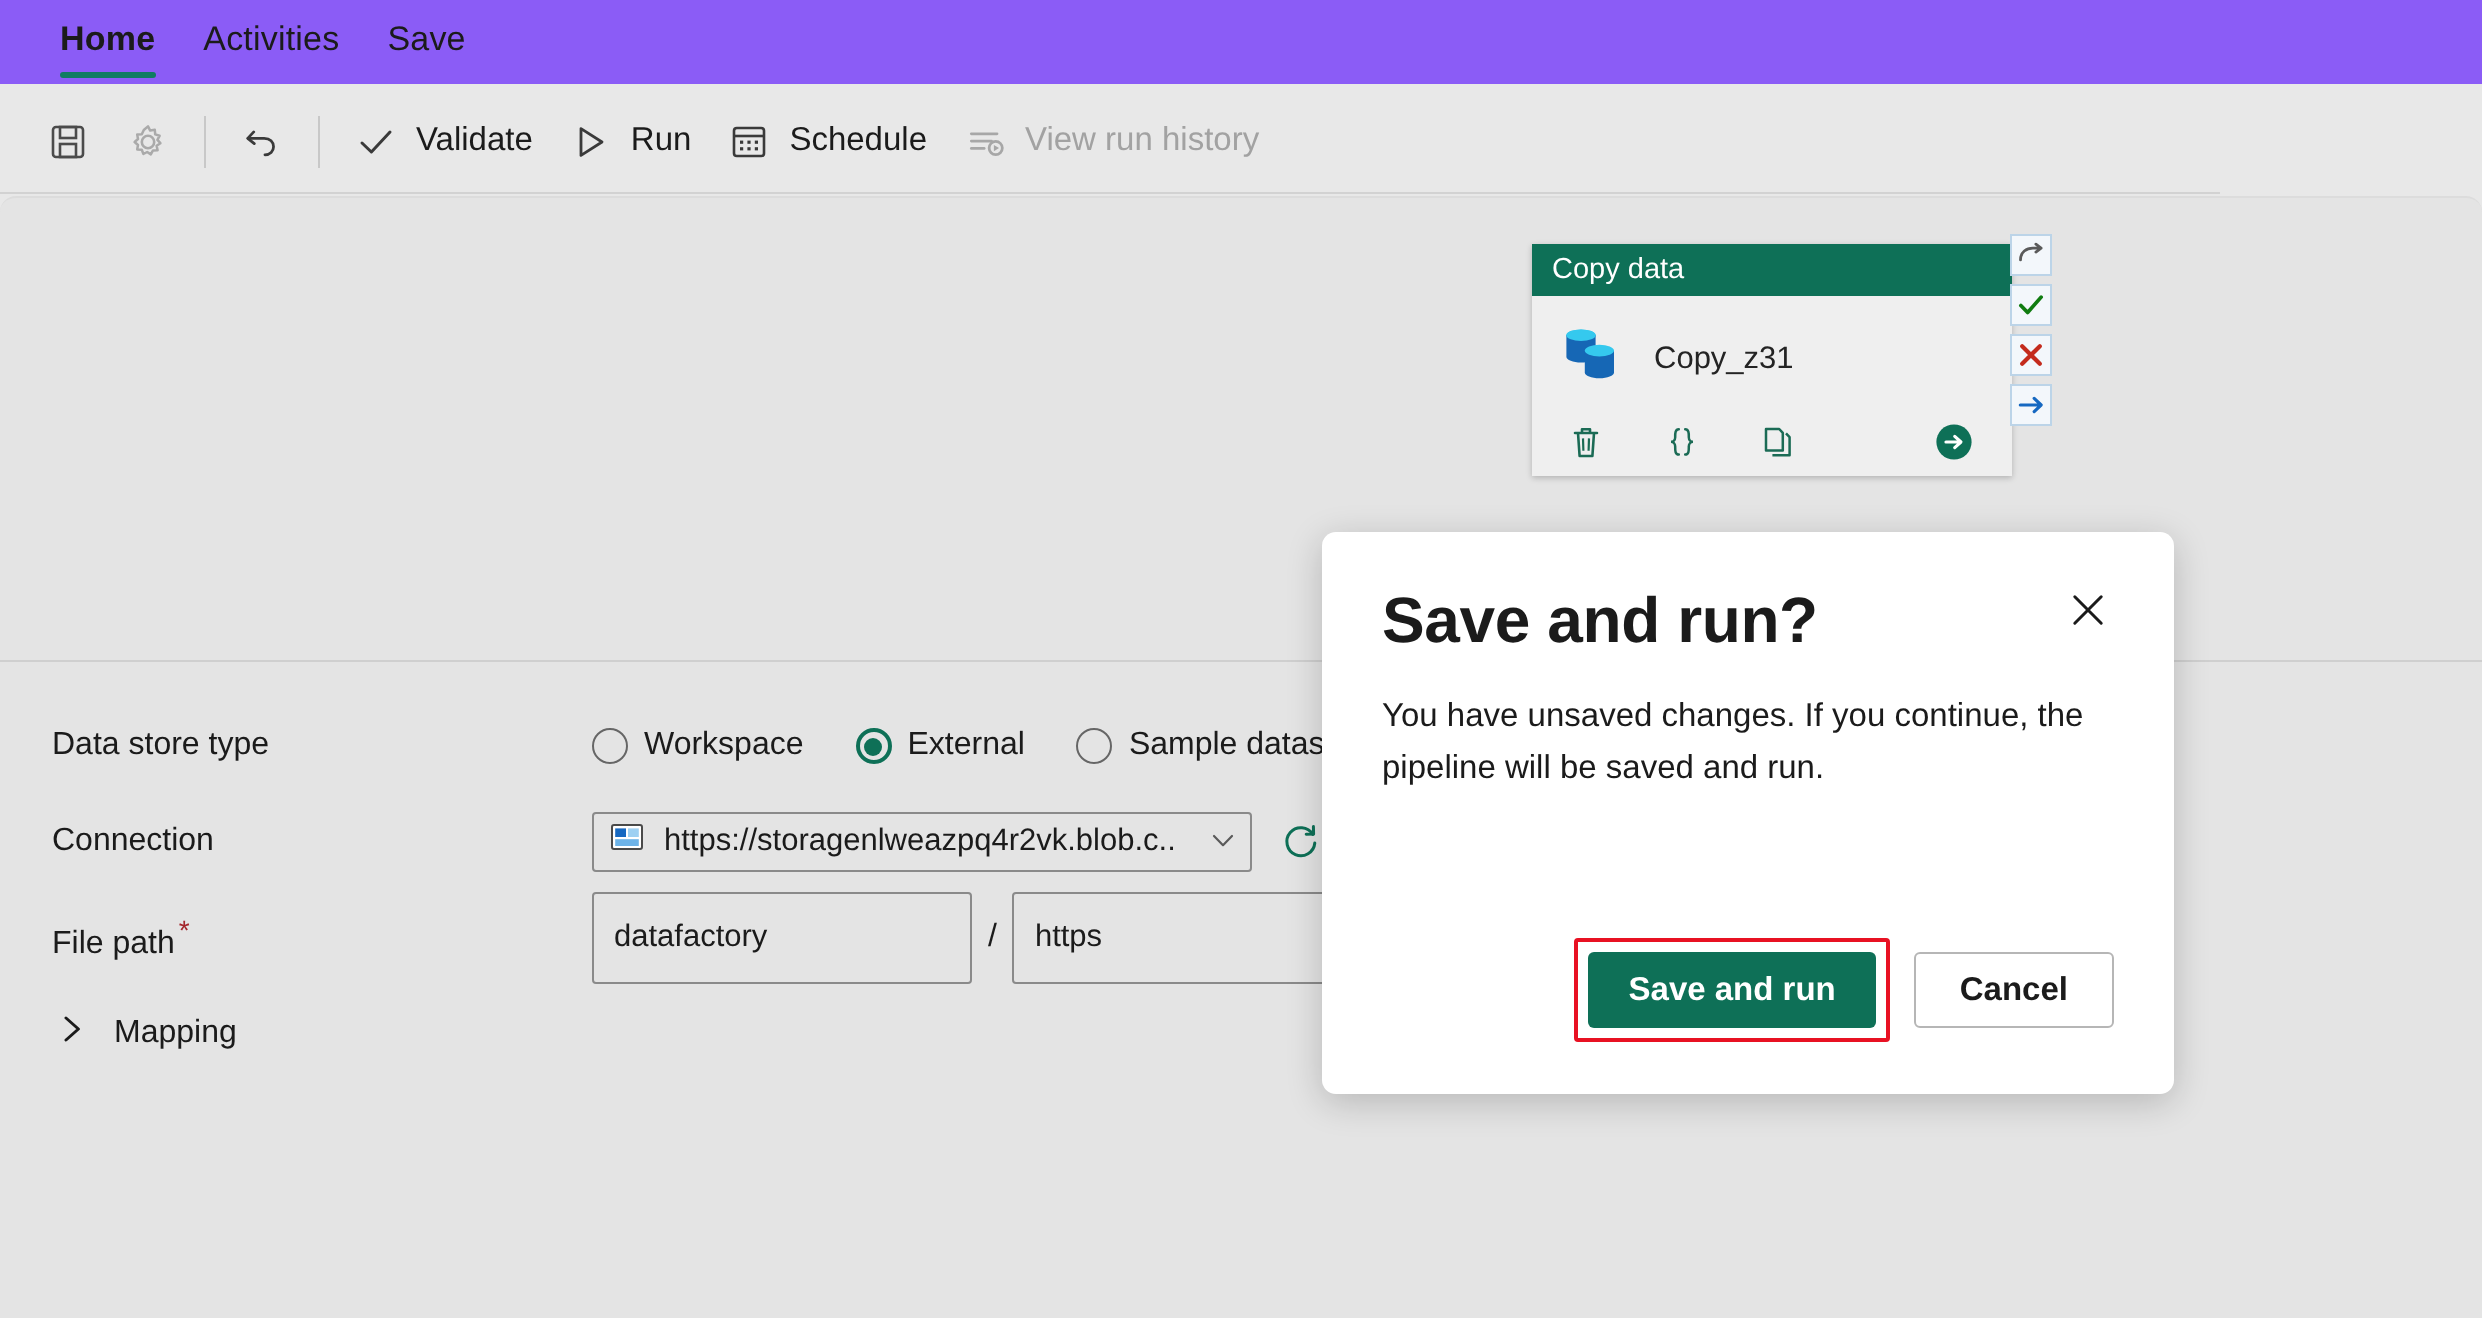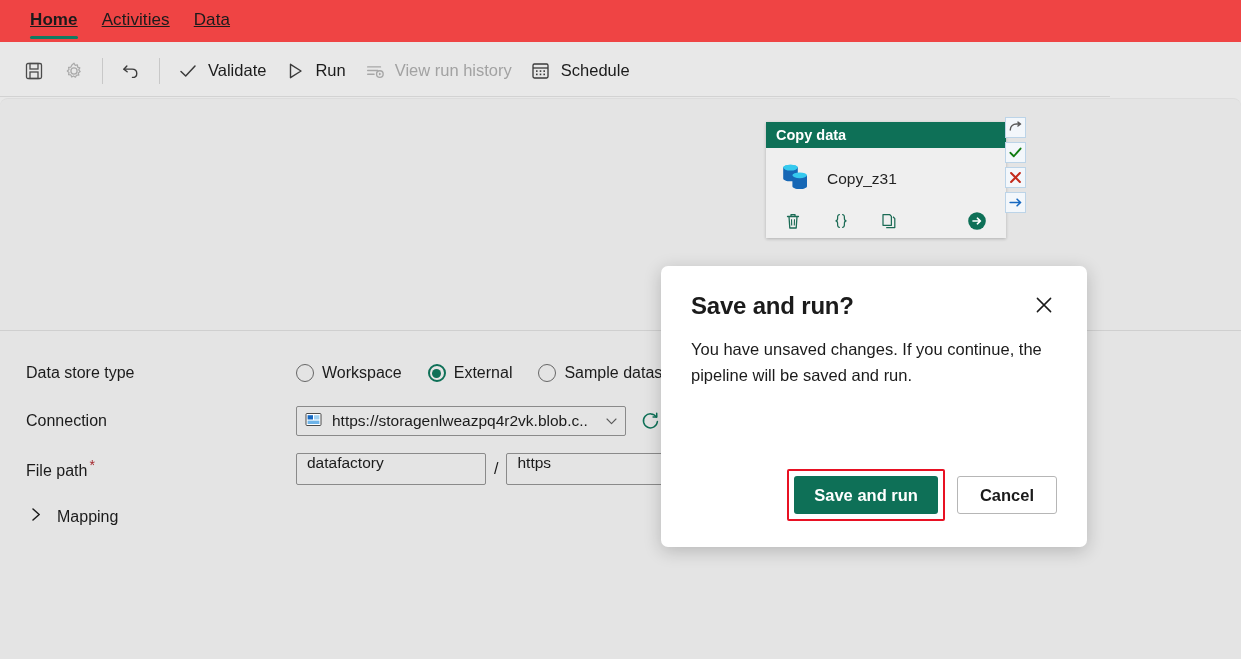--- a/index.html
+++ b/index.html
@@ -14,26 +14,25 @@
     position: relative;
     width: 1241px; height: 659px;
     background: #e8e8e8;
   }
 
   
   .ribbon-tabs {
     position: absolute;
     left: 0; top: 0;
     width: 1241px; height: 42px;
-    background: #ef4444;
+    background: #8b5cf6;
     display: flex;
     align-items: flex-start;
     padding-left: 18px;
     box-sizing: border-box;
-    text-decoration: underline;
   }
   .ribbon-tab {
     position: relative;
     padding: 9px 12px 0 12px;
     font-size: 17px;
     line-height: 22px;
     color: #1b1b1b;
     cursor: pointer;
     letter-spacing: .1px;
   }
@@ -102,21 +101,20 @@
   }
   .node-header {
     height: 26px;
     background: #0e7057;
     color: #ffffff;
     font-size: 14.5px;
     display: flex;
     align-items: center;
     padding-left: 10px;
     box-sizing: border-box;
-    font-weight: bold;
   }
   .node-body {
     height: 90px;
     position: relative;
   }
   .node-main {
     display: flex;
     align-items: center;
     gap: 13px;
     padding: 13px 0 0 14px;
@@ -234,24 +232,25 @@
   }
   .combo-text {
     flex: 1;
     overflow: hidden;
     white-space: nowrap;
     text-overflow: clip;
   }
   .refresh-ico { margin-left: 14px; cursor: pointer; display:flex; align-items:center; }
 
   .txtbox {
-    height: 32px;
+    height: 46px;
     border: 1px solid #8a8a8a;
     background: #e4e4e4;
     display: flex;
+    align-items: center;
     padding: 0 10px;
     box-sizing: border-box;
     font-size: 15.5px;
     border-radius: 2px;
     cursor: text;
   }
   .slash { margin: 0 8px; font-size: 16px; color: #1b1b1b; }
 
   .advanced {
     display: flex;
@@ -273,21 +272,21 @@
     box-shadow: 0 4px 18px rgba(0,0,0,.20);
     box-sizing: border-box;
     padding: 26px 30px;
   }
   .modal-head {
     display: flex;
     align-items: flex-start;
     justify-content: space-between;
   }
   .modal-title {
-    font-size: 24px;
+    font-size: 32px;
     font-weight: bold;
     color: #1b1b1b;
     letter-spacing: -.2px;
   }
   .modal-close { cursor: pointer; padding: 2px 2px 0 10px; }
   .modal-body {
     margin-top: 16px;
     font-size: 16.5px;
     line-height: 26px;
     color: #1b1b1b;
@@ -337,21 +336,21 @@
 <div id="app">
 
   <div class="ribbon-tabs">
     <div class="ribbon-tab active">
       <span>Home</span>
     </div>
     <div class="ribbon-tab">
       <span>Activities</span>
     </div>
     <div class="ribbon-tab">
-      <span>Data</span>
+      <span>Save</span>
     </div>
   </div>
 
   <div class="command-bar">
 
     <div class="cmd">
       <span class="cmd-ico">
         <svg width="20" height="20" viewBox="0 0 20 20">
           <rect x="2.5" y="2.5" width="15" height="15" rx="1.5" fill="none" stroke="#4b4b4b" stroke-width="1.3"></rect>
           <rect x="6" y="2.5" width="8" height="5.5" fill="none" stroke="#4b4b4b" stroke-width="1.3"></rect>
@@ -391,51 +390,51 @@
       <span>Validate</span>
     </div>
 
     <div class="cmd">
       <span class="cmd-ico">
         <svg width="22" height="22" viewBox="0 0 22 22">
           <path d="M6.5 4.3 L17 11 L6.5 17.7 Z" fill="none" stroke="#3a3a3a" stroke-width="1.4" stroke-linejoin="round"></path>
         </svg>
       </span>
       <span>Run</span>
-    </div>
-
-    <div class="cmd disabled">
-      <span class="cmd-ico">
-        <svg width="24" height="24" viewBox="0 0 24 24">
-          <line x1="4" y1="7.5" x2="18" y2="7.5" stroke="#a7a7a7" stroke-width="1.5" stroke-linecap="round"></line>
-          <line x1="4" y1="11.5" x2="15" y2="11.5" stroke="#a7a7a7" stroke-width="1.5" stroke-linecap="round"></line>
-          <line x1="4" y1="15.5" x2="11" y2="15.5" stroke="#a7a7a7" stroke-width="1.5" stroke-linecap="round"></line>
-          <circle cx="17.3" cy="15.3" r="3.6" fill="none" stroke="#a7a7a7" stroke-width="1.5"></circle>
-          <path d="M16.3 13.6 L19.1 15.3 L16.3 17 Z" fill="#a7a7a7"></path>
-        </svg>
-      </span>
-      <span>View run history</span>
     </div>
 
     <div class="cmd">
       <span class="cmd-ico">
         <svg width="21" height="21" viewBox="0 0 21 21">
           <rect x="3" y="4" width="15" height="14" rx="1.4" fill="none" stroke="#3a3a3a" stroke-width="1.3"></rect>
           <line x1="3" y1="8" x2="18" y2="8" stroke="#3a3a3a" stroke-width="1.3"></line>
           <g fill="#3a3a3a">
             <rect x="6" y="10.3" width="1.6" height="1.6"></rect>
             <rect x="9.7" y="10.3" width="1.6" height="1.6"></rect>
             <rect x="13.4" y="10.3" width="1.6" height="1.6"></rect>
             <rect x="6" y="13.6" width="1.6" height="1.6"></rect>
             <rect x="9.7" y="13.6" width="1.6" height="1.6"></rect>
             <rect x="13.4" y="13.6" width="1.6" height="1.6"></rect>
           </g>
         </svg>
       </span>
       <span>Schedule</span>
+    </div>
+
+    <div class="cmd disabled">
+      <span class="cmd-ico">
+        <svg width="24" height="24" viewBox="0 0 24 24">
+          <line x1="4" y1="7.5" x2="18" y2="7.5" stroke="#a7a7a7" stroke-width="1.5" stroke-linecap="round"></line>
+          <line x1="4" y1="11.5" x2="15" y2="11.5" stroke="#a7a7a7" stroke-width="1.5" stroke-linecap="round"></line>
+          <line x1="4" y1="15.5" x2="11" y2="15.5" stroke="#a7a7a7" stroke-width="1.5" stroke-linecap="round"></line>
+          <circle cx="17.3" cy="15.3" r="3.6" fill="none" stroke="#a7a7a7" stroke-width="1.5"></circle>
+          <path d="M16.3 13.6 L19.1 15.3 L16.3 17 Z" fill="#a7a7a7"></path>
+        </svg>
+      </span>
+      <span>View run history</span>
     </div>
 
   </div>
 
   <div class="canvas">
 
     <div class="node">
       <div class="node-header">
         <span>Copy data</span>
       </div>

